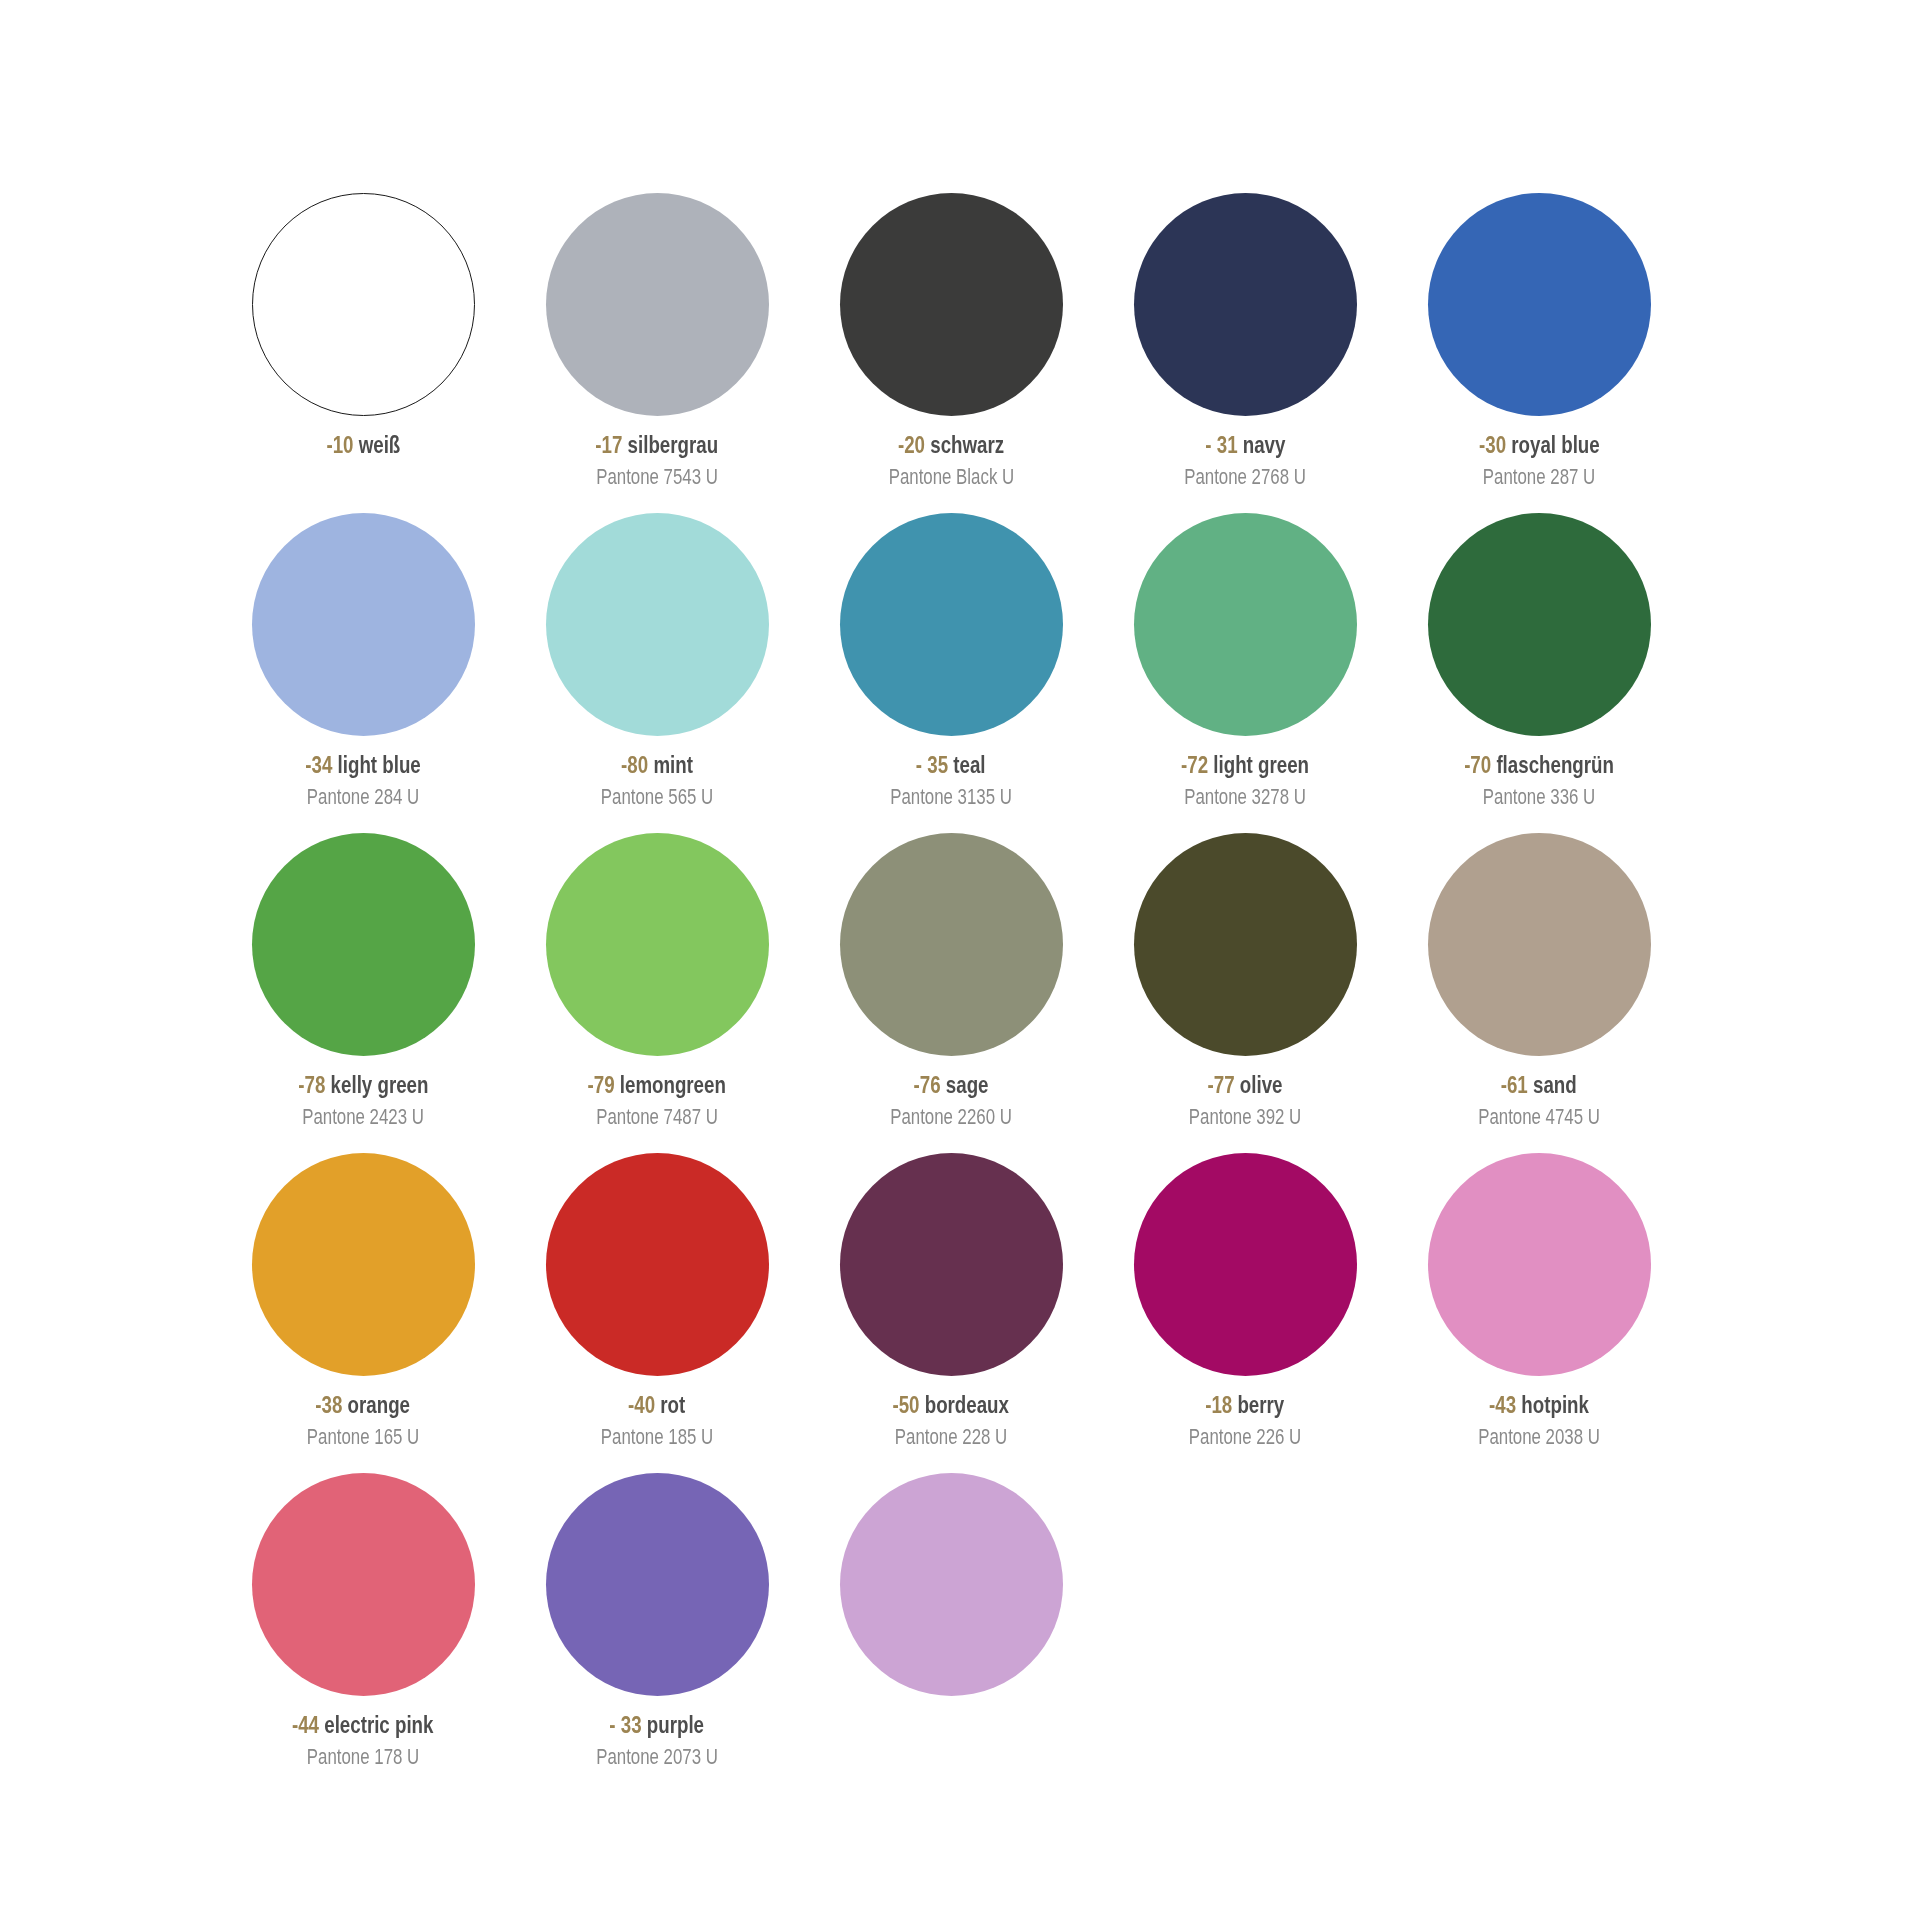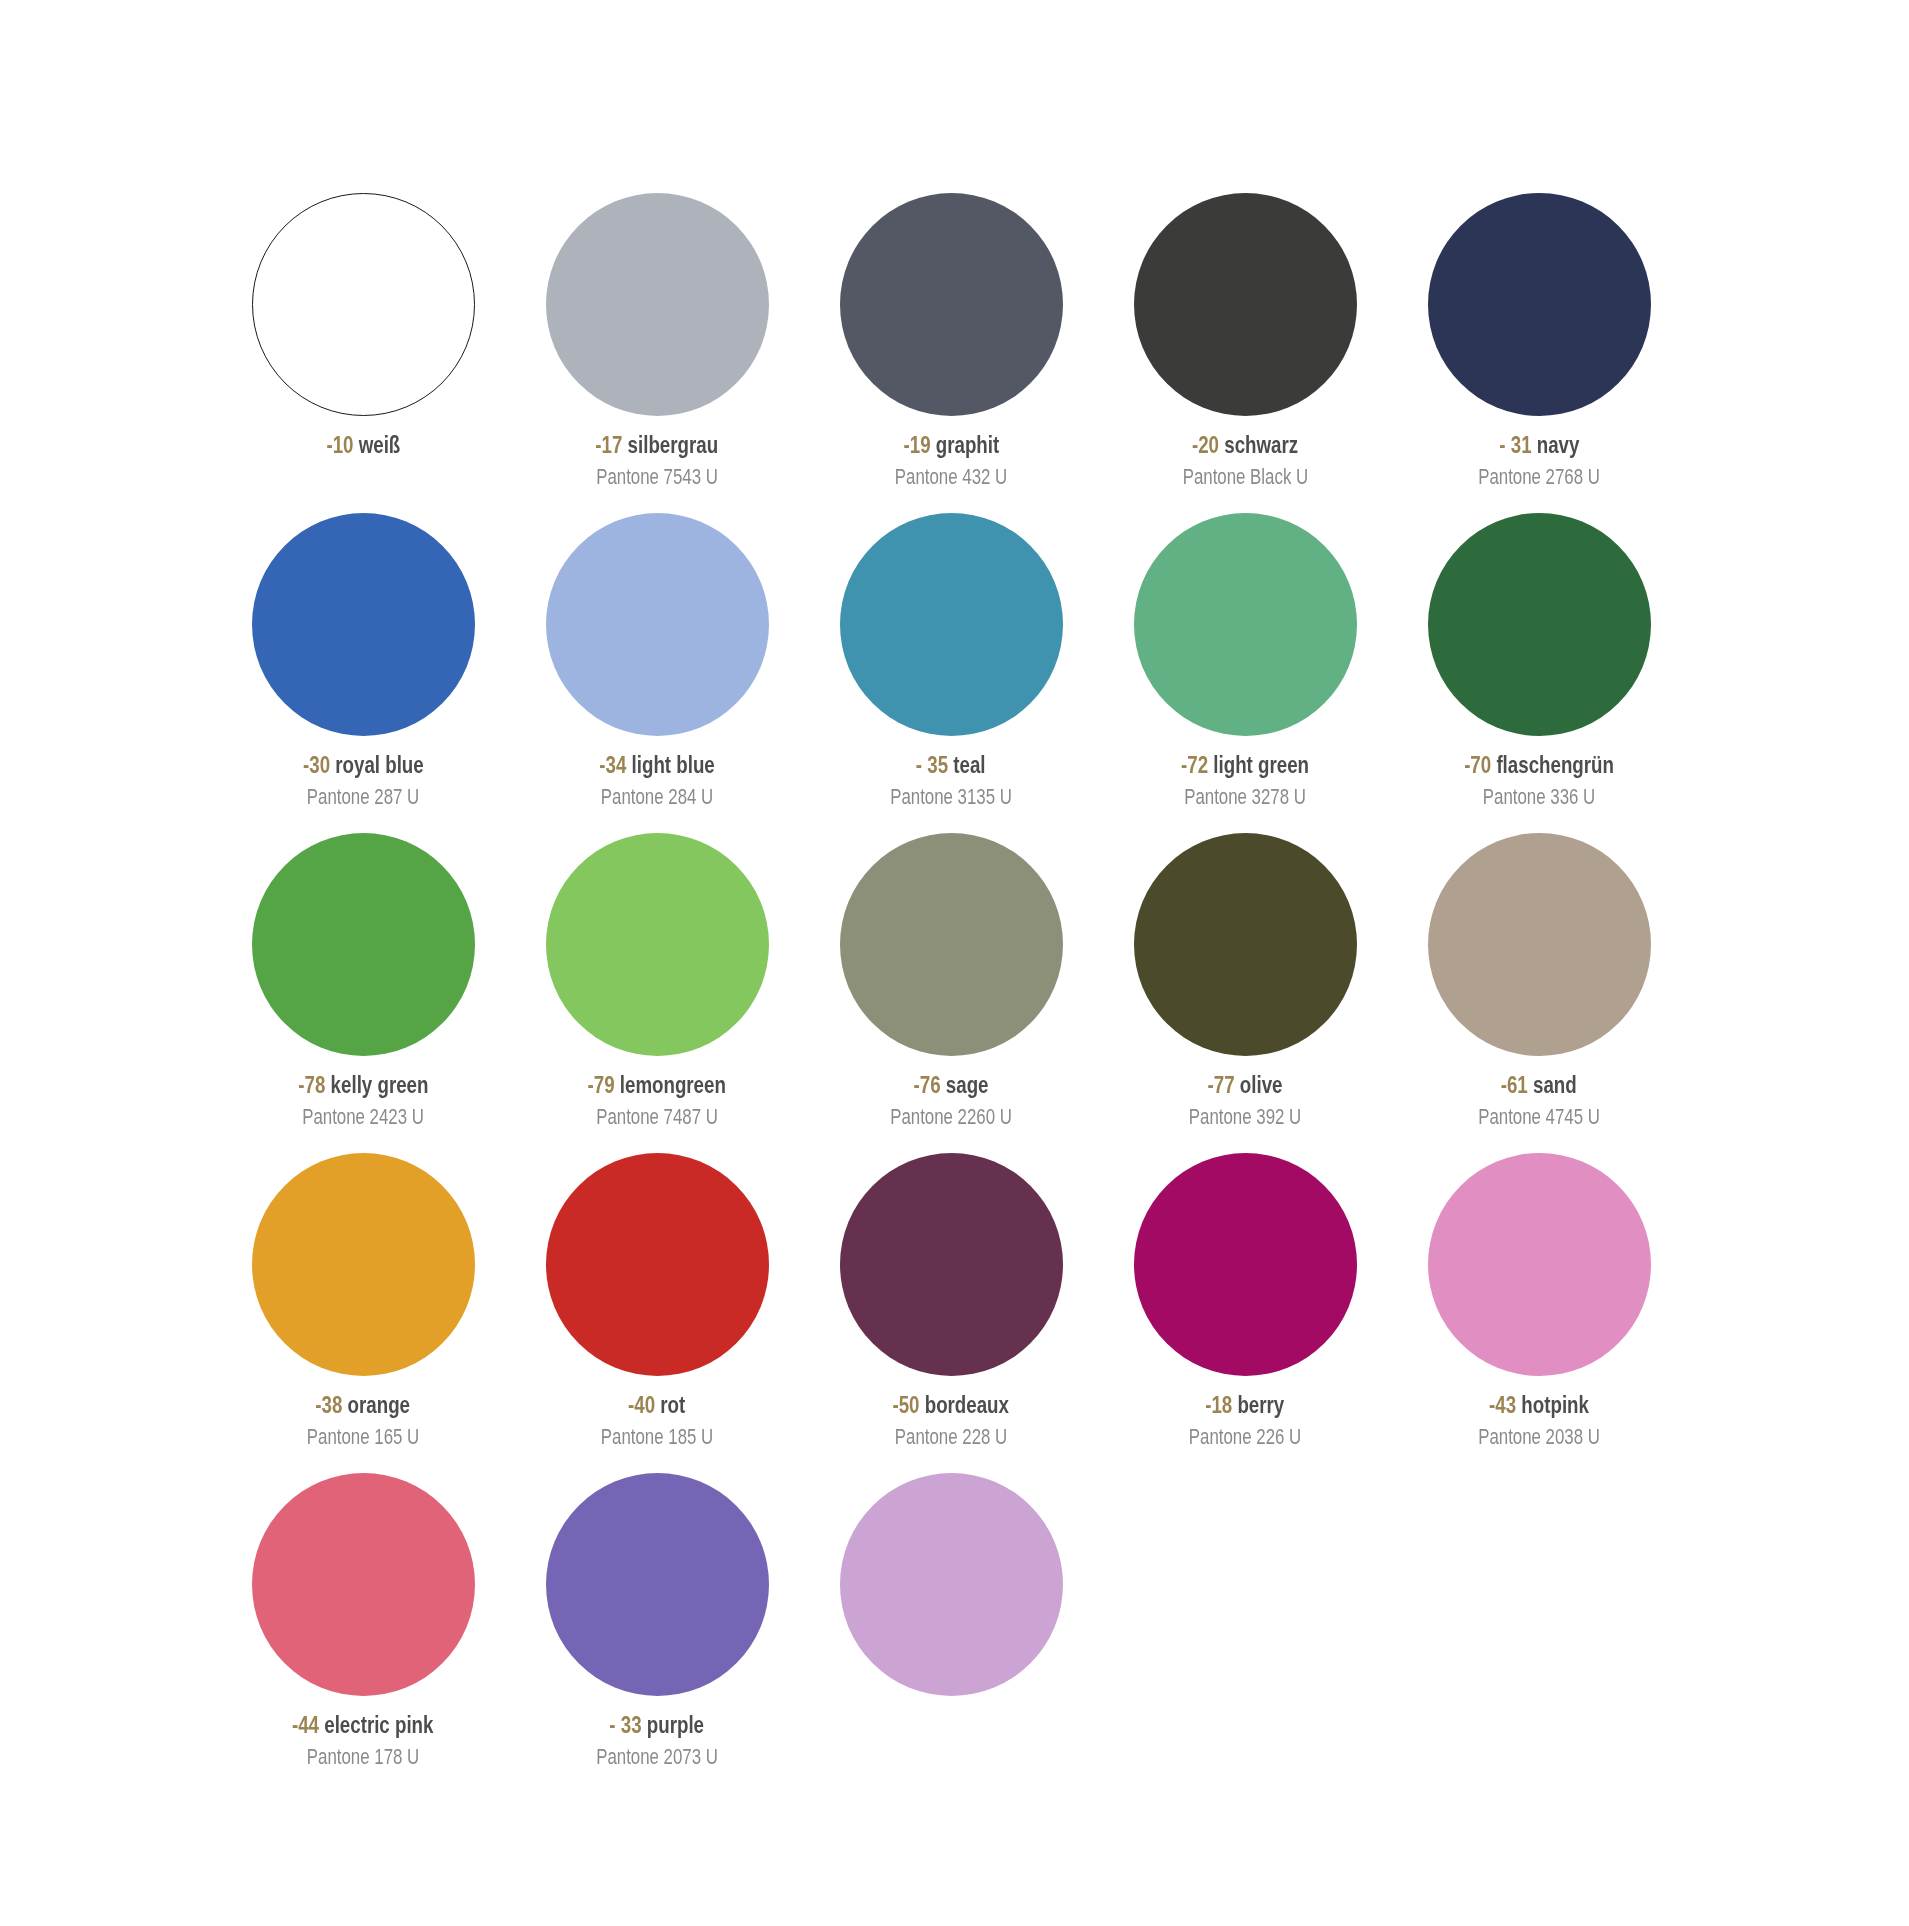--- a/index.html
+++ b/index.html
@@ -97,45 +97,45 @@
         <div class="dot outlined"></div>
         <div class="label-name"><span class="label-code">-10</span> <span class="label-word">weiß</span></div>
         <div class="label-pantone empty"></div>
       </div>
       <div class="swatch-cell">
         <div class="dot" style="background: rgb(174, 178, 186);"></div>
         <div class="label-name"><span class="label-code">-17</span> <span class="label-word">silbergrau</span></div>
         <div class="label-pantone">Pantone 7543 U</div>
       </div>
       <div class="swatch-cell">
-        <div class="dot" style="background: rgb(83, 88, 100);"></div>
-        <div class="label-name"><span class="label-code">-19</span> <span class="label-word">graphit</span></div>
-        <div class="label-pantone">Pantone 432 U</div>
-      </div>
-      <div class="swatch-cell">
         <div class="dot" style="background: rgb(59, 59, 58);"></div>
         <div class="label-name"><span class="label-code">-20</span> <span class="label-word">schwarz</span></div>
         <div class="label-pantone">Pantone Black U</div>
       </div>
       <div class="swatch-cell">
         <div class="dot" style="background: rgb(44, 53, 86);"></div>
         <div class="label-name"><span class="label-code">- 31</span> <span class="label-word">navy</span></div>
         <div class="label-pantone">Pantone 2768 U</div>
       </div>
       <div class="swatch-cell">
         <div class="dot" style="background: rgb(53, 102, 181);"></div>
         <div class="label-name"><span class="label-code">-30</span> <span class="label-word">royal blue</span></div>
         <div class="label-pantone">Pantone 287 U</div>
       </div>
       <div class="swatch-cell">
         <div class="dot" style="background: rgb(158, 180, 224);"></div>
         <div class="label-name"><span class="label-code">-34</span> <span class="label-word">light blue</span></div>
         <div class="label-pantone">Pantone 284 U</div>
       </div>
       <div class="swatch-cell">
+        <div class="dot" style="background: rgb(162, 219, 217);"></div>
+        <div class="label-name"><span class="label-code">-80</span> <span class="label-word">mint</span></div>
+        <div class="label-pantone">Pantone 565 U</div>
+      </div>
+      <div class="swatch-cell">
         <div class="dot" style="background: rgb(64, 147, 174);"></div>
         <div class="label-name"><span class="label-code">- 35</span> <span class="label-word">teal</span></div>
         <div class="label-pantone">Pantone 3135 U</div>
       </div>
       <div class="swatch-cell">
         <div class="dot" style="background: rgb(97, 177, 132);"></div>
         <div class="label-name"><span class="label-code">-72</span> <span class="label-word">light green</span></div>
         <div class="label-pantone">Pantone 3278 U</div>
       </div>
       <div class="swatch-cell">

